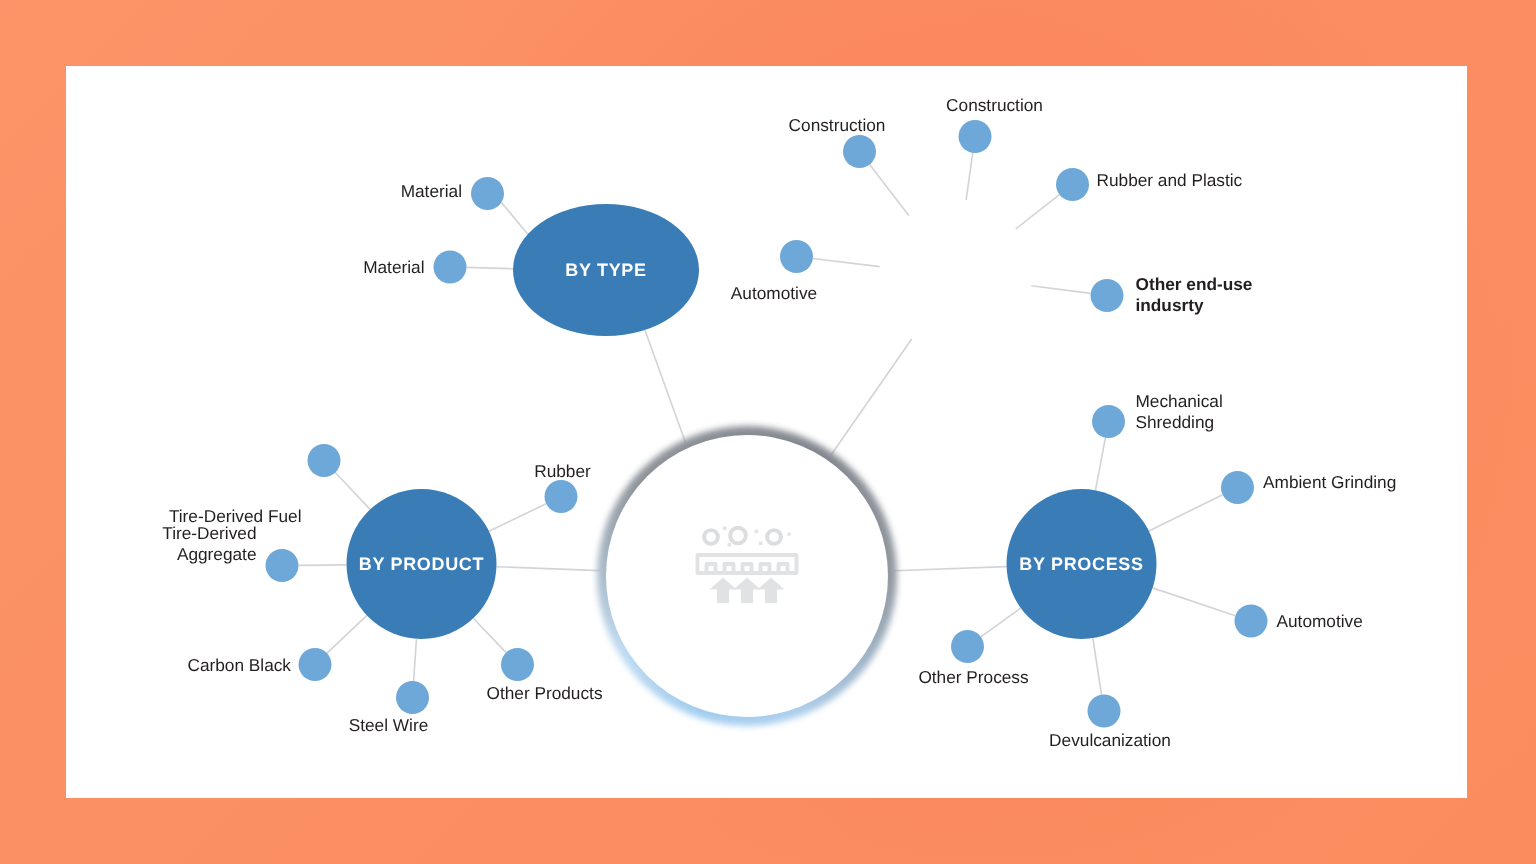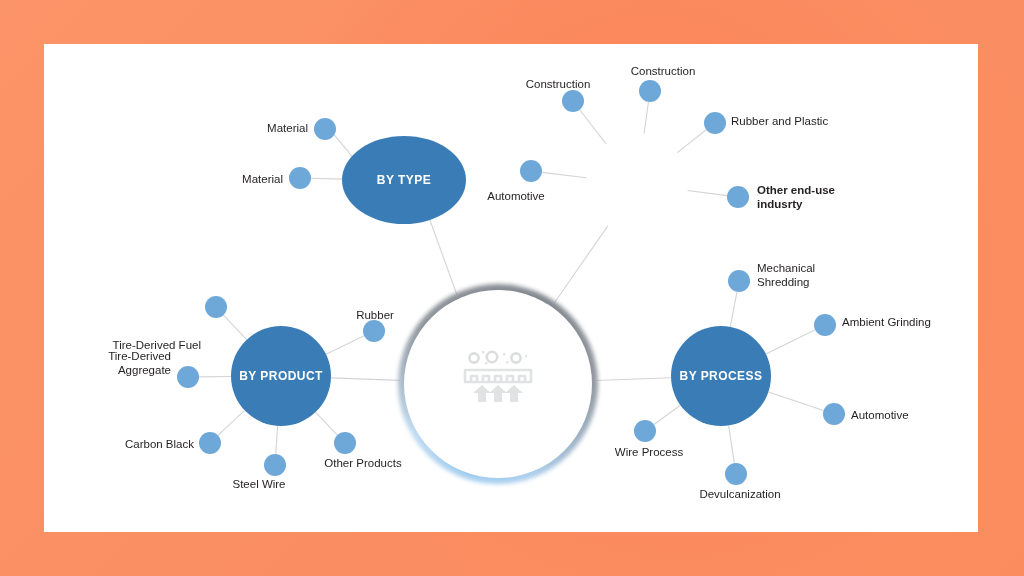--- a/index.html
+++ b/index.html
@@ -183,21 +183,21 @@
         <div class="node" style="left: 739px; top: 281px;"></div>
         <div class="label l" style="left: 757px; top: 275px;">Mechanical
 Shredding</div>
         <div class="node" style="left: 825px; top: 325px;"></div>
         <div class="label l" style="left: 842px; top: 322px;">Ambient Grinding</div>
         <div class="node" style="left: 834px; top: 414px;"></div>
         <div class="label l" style="left: 851px; top: 415px;">Automotive</div>
         <div class="node" style="left: 736px; top: 474px;"></div>
         <div class="label c" style="left: 740px; top: 494px;">Devulcanization</div>
         <div class="node" style="left: 645px; top: 431px;"></div>
-        <div class="label c" style="left: 649px; top: 452px;">Wire Process</div>
+        <div class="label c" style="left: 649px; top: 452px;">Other Process</div>
       </div>
 
     <div class="hub type">
       <span>BY TYPE</span>
     </div>
     <div class="hub process">
       <span>BY PROCESS</span>
     </div>
     <div class="hub product">
       <span>BY PRODUCT</span>

